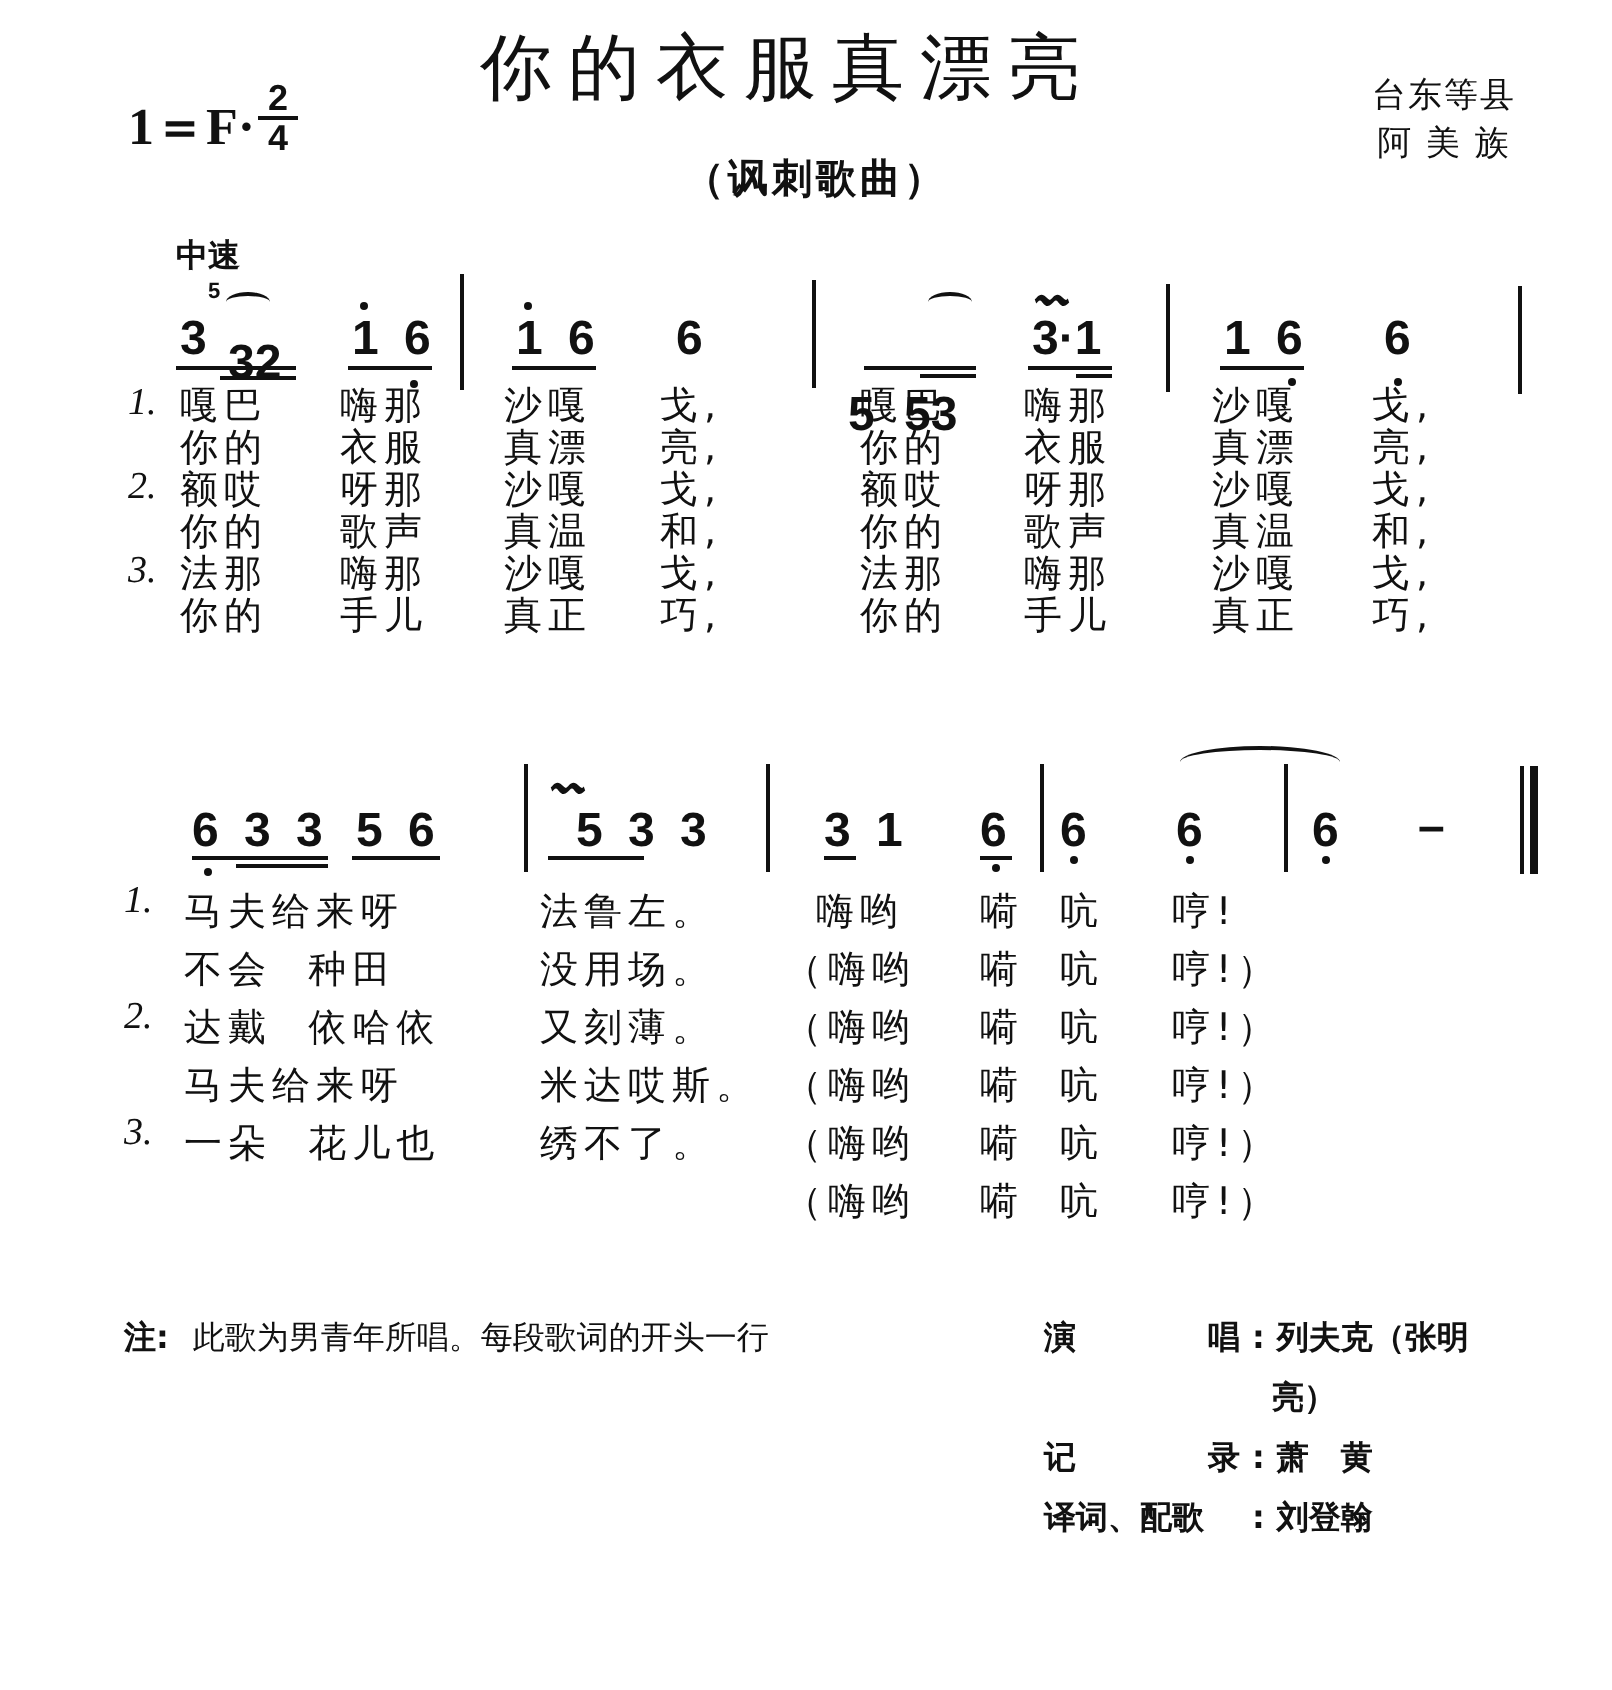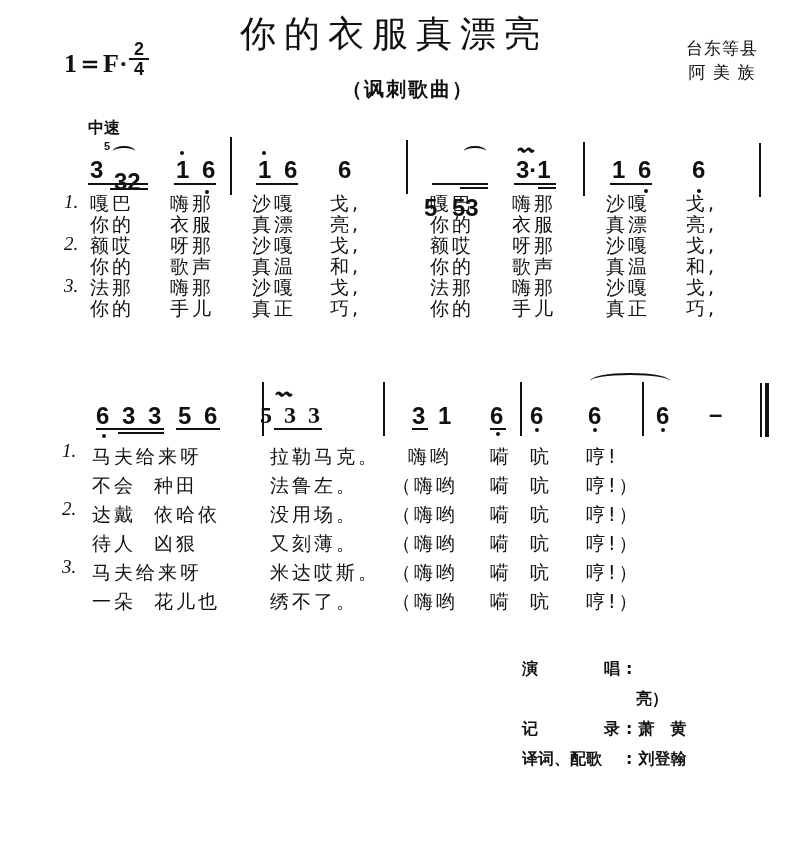--- a/index.html
+++ b/index.html
@@ -107,21 +107,21 @@
 <div>
   <div class="note" style="left:96px;top:402px;word-spacing:6px;">6 3 3</div>
   <div class="ul1" style="left:96px;top:428px;width:68px;"></div>
   <div class="ul1" style="left:118px;top:432px;width:46px;"></div>
   <div class="dot" style="left:102px;top:434px;"></div>
   <div class="note" style="left:178px;top:402px;word-spacing:6px;">5 6</div>
   <div class="ul1" style="left:176px;top:428px;width:44px;"></div>
 
   <div class="bar" style="left:262px;top:382px;height:54px;"></div>
   <div class="mordent" style="left:276px;top:380px;">〰</div>
-  <div class="note" style="left:260px;top:402px;word-spacing:6px;font-family:Liberation Serif, serif;">5 3 3</div>
+  <div class="note" style="left:288px;top:402px;word-spacing:6px;">5 3 3</div>
   <div class="ul1" style="left:274px;top:428px;width:48px;"></div>
 
   <div class="bar" style="left:383px;top:382px;height:54px;"></div>
   <div class="note" style="left:412px;top:402px;word-spacing:6px;">3 1</div>
   <div class="ul1" style="left:412px;top:428px;width:16px;"></div>
   <div class="note" style="left:490px;top:402px;">6</div>
   <div class="ul1" style="left:490px;top:428px;width:16px;"></div>
   <div class="dot" style="left:496px;top:432px;"></div>
 
   <div class="bar" style="left:520px;top:382px;height:54px;"></div>
@@ -137,35 +137,37 @@
   <div class="note" style="left:709px;top:400px;">–</div>
   <div class="bar" style="left:760px;top:383px;height:54px;"></div>
   <div class="bar thick" style="left:765px;top:383px;height:54px;"></div>
 </div>
 
 <div>
   <div class="verse" style="left:62px;top:440px;">1.</div>
   <div class="verse" style="left:62px;top:498px;">2.</div>
   <div class="verse" style="left:62px;top:556px;">3.</div>
 
-  <div class="lyric" style="left:92px;top:442px;line-height:29px;"><div>马夫给来呀</div><div>不会  种田</div><div>达戴  依哈依</div><div>待人  凶狠</div><div>马夫给来呀</div><div>一朵  花儿也</div></div>
-  <div class="lyric" style="left:270px;top:442px;line-height:29px;"><div>拉勒马克。</div><div>法鲁左。</div><div>没用场。</div><div>又刻薄。</div><div>米达哎斯。</div><div>绣不了。</div></div>
+  <div class="lyric" style="left:92px;top:442px;line-height:29px;"><div>马夫给来呀</div><div>不会  种田</div><div>达戴  依哈依</div><div>马夫给来呀</div><div>一朵  花儿也</div></div>
+  <div class="lyric" style="left:270px;top:442px;line-height:29px;"><div>法鲁左。</div><div>没用场。</div><div>又刻薄。</div><div>米达哎斯。</div><div>绣不了。</div></div>
   <div class="lyric" style="left:392px;top:442px;line-height:29px;text-align:right;width:60px;"><div>嗨哟</div><div>（嗨哟</div><div>（嗨哟</div><div>（嗨哟</div><div>（嗨哟</div><div>（嗨哟</div></div>
   <div class="lyric" style="left:490px;top:442px;line-height:29px;"><div>嗬</div><div>嗬</div><div>嗬</div><div>嗬</div><div>嗬</div><div>嗬</div></div>
   <div class="lyric" style="left:530px;top:442px;line-height:29px;"><div>吭</div><div>吭</div><div>吭</div><div>吭</div><div>吭</div><div>吭</div></div>
   <div class="lyric" style="left:586px;top:442px;line-height:29px;"><div>哼!</div><div>哼!）</div><div>哼!）</div><div>哼!）</div><div>哼!）</div><div>哼!）</div></div>
 </div>
 
 <div class="abs note-text">
+  <div><span style="font-weight:bold;margin-right:12px;">注:</span><span>此歌为男青年所唱。每段歌词的开头一行</span></div>
 </div>
 
 <div class="abs credits">
   <div class="credit-row">
     <span class="credit-label">演唱</span>
       <span>:</span>
+    <span style="margin-left:6px;">列夫克（张明</span>
   </div>
   <div class="credit-row">
     <span style="width:114px;"></span>
     <span>亮）</span>
   </div>
   <div class="credit-row">
     <span class="credit-label">记录</span>
       <span>:</span>
     <span style="margin-left:6px;">萧　黄</span>
   </div>

